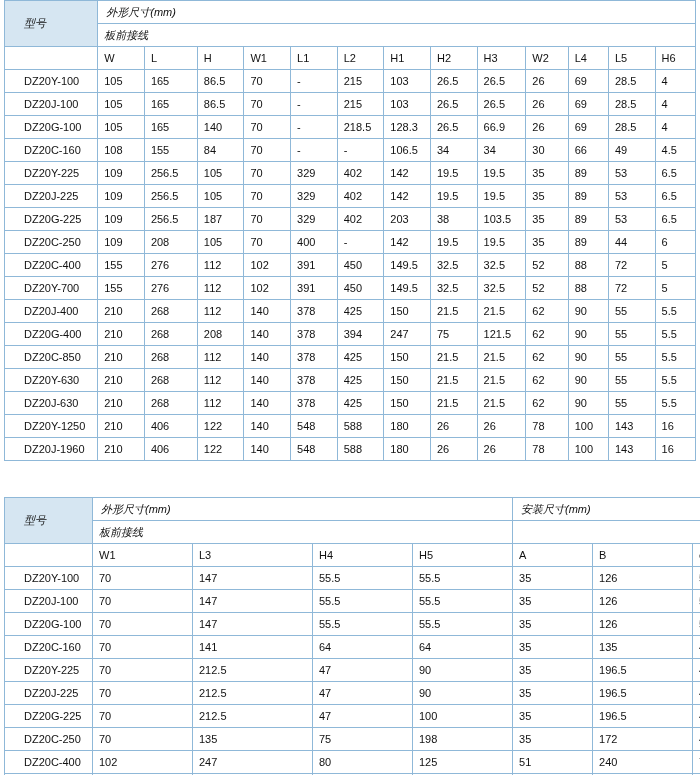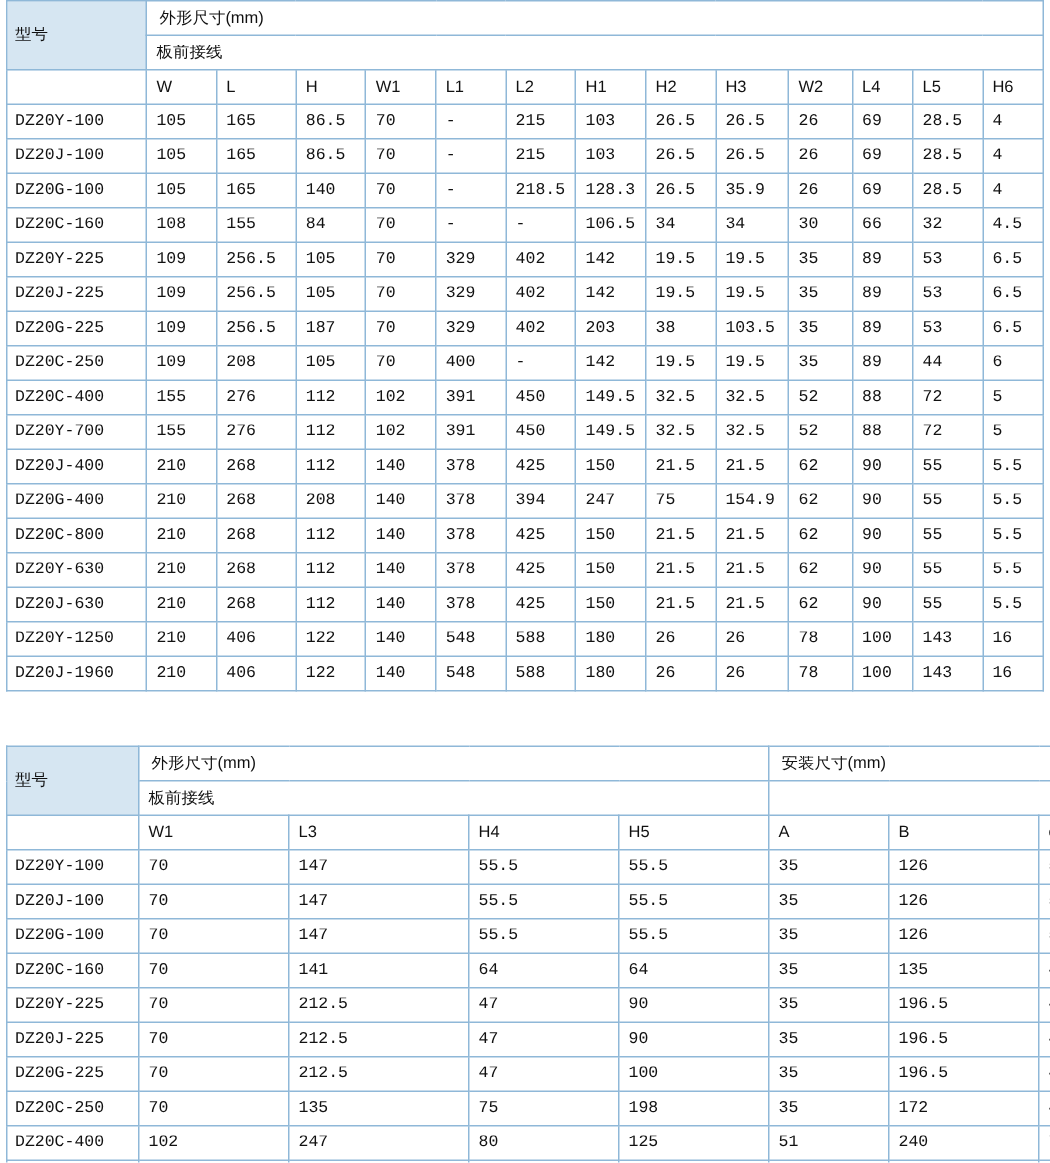--- a/index.html
+++ b/index.html
@@ -33,36 +33,36 @@
     font-size: 11px;
     line-height: 1;
     vertical-align: middle;
     text-align: left;
     color: #111111;
     background: #ffffff;
     height: 22px;
   }
   .hdr td {
     background: #d6e6f2;
+    font-style: italic;
   }
   .cellpad {
     padding-left: 6px;
     display: block;
     white-space: nowrap;
     overflow: hidden;
   }
   td.modelcell .cellpad {
-    padding-left: 5px;
+    padding-left: 19px;
   }
   .grouphdr .cellpad {
     padding-left: 8px;
   }
   .row-h {
     height: 22px;
-    font-family: Liberation Mono, monospace;
   }
   .gap {
     height: 36px;
   }
   .t2 td, .t2 th {
     height: 24px;
   }
   .subhdr td {
     background: #d6e6f2;
   }
@@ -265,21 +265,21 @@
           <td>
             <span class="cellpad">218.5</span>
           </td>
           <td>
             <span class="cellpad">128.3</span>
           </td>
           <td>
             <span class="cellpad">26.5</span>
           </td>
           <td>
-            <span class="cellpad">35.9</span>
+            <span class="cellpad">66.9</span>
           </td>
           <td>
             <span class="cellpad">26</span>
           </td>
           <td>
             <span class="cellpad">69</span>
           </td>
           <td>
             <span class="cellpad">28.5</span>
           </td>
@@ -318,21 +318,21 @@
           <td>
             <span class="cellpad">34</span>
           </td>
           <td>
             <span class="cellpad">30</span>
           </td>
           <td>
             <span class="cellpad">66</span>
           </td>
           <td>
-            <span class="cellpad">32</span>
+            <span class="cellpad">49</span>
           </td>
           <td>
             <span class="cellpad">4.5</span>
           </td>
         </tr>
         <tr class="row-h">
           <td class="modelcell">
             <span class="cellpad">DZ20Y-225</span>
           </td>
           <td>
@@ -661,38 +661,38 @@
           <td>
             <span class="cellpad">394</span>
           </td>
           <td>
             <span class="cellpad">247</span>
           </td>
           <td>
             <span class="cellpad">75</span>
           </td>
           <td>
-            <span class="cellpad">154.9</span>
+            <span class="cellpad">121.5</span>
           </td>
           <td>
             <span class="cellpad">62</span>
           </td>
           <td>
             <span class="cellpad">90</span>
           </td>
           <td>
             <span class="cellpad">55</span>
           </td>
           <td>
             <span class="cellpad">5.5</span>
           </td>
         </tr>
         <tr class="row-h">
           <td class="modelcell">
-            <span class="cellpad">DZ20C-800</span>
+            <span class="cellpad">DZ20C-850</span>
           </td>
           <td>
             <span class="cellpad">210</span>
           </td>
           <td>
             <span class="cellpad">268</span>
           </td>
           <td>
             <span class="cellpad">112</span>
           </td>

